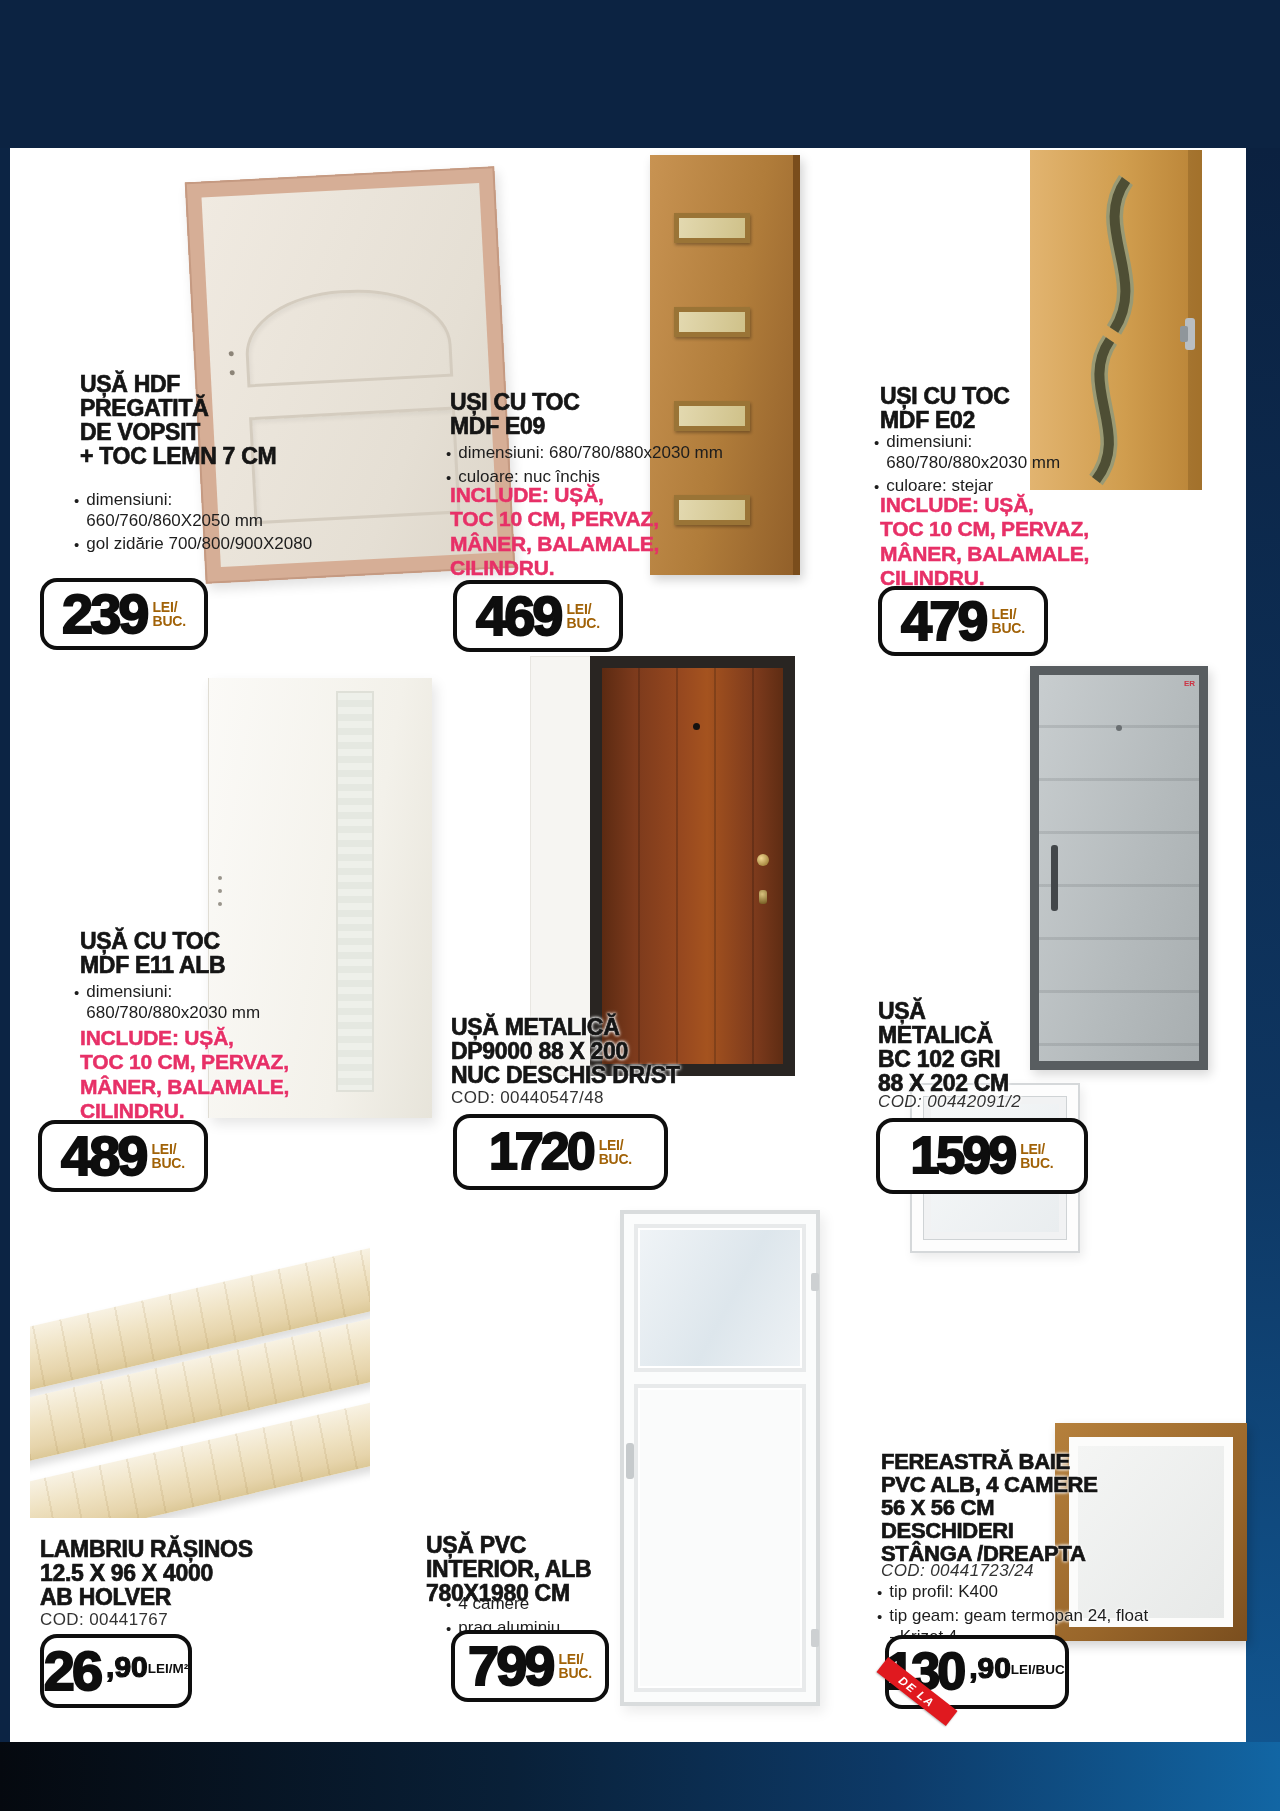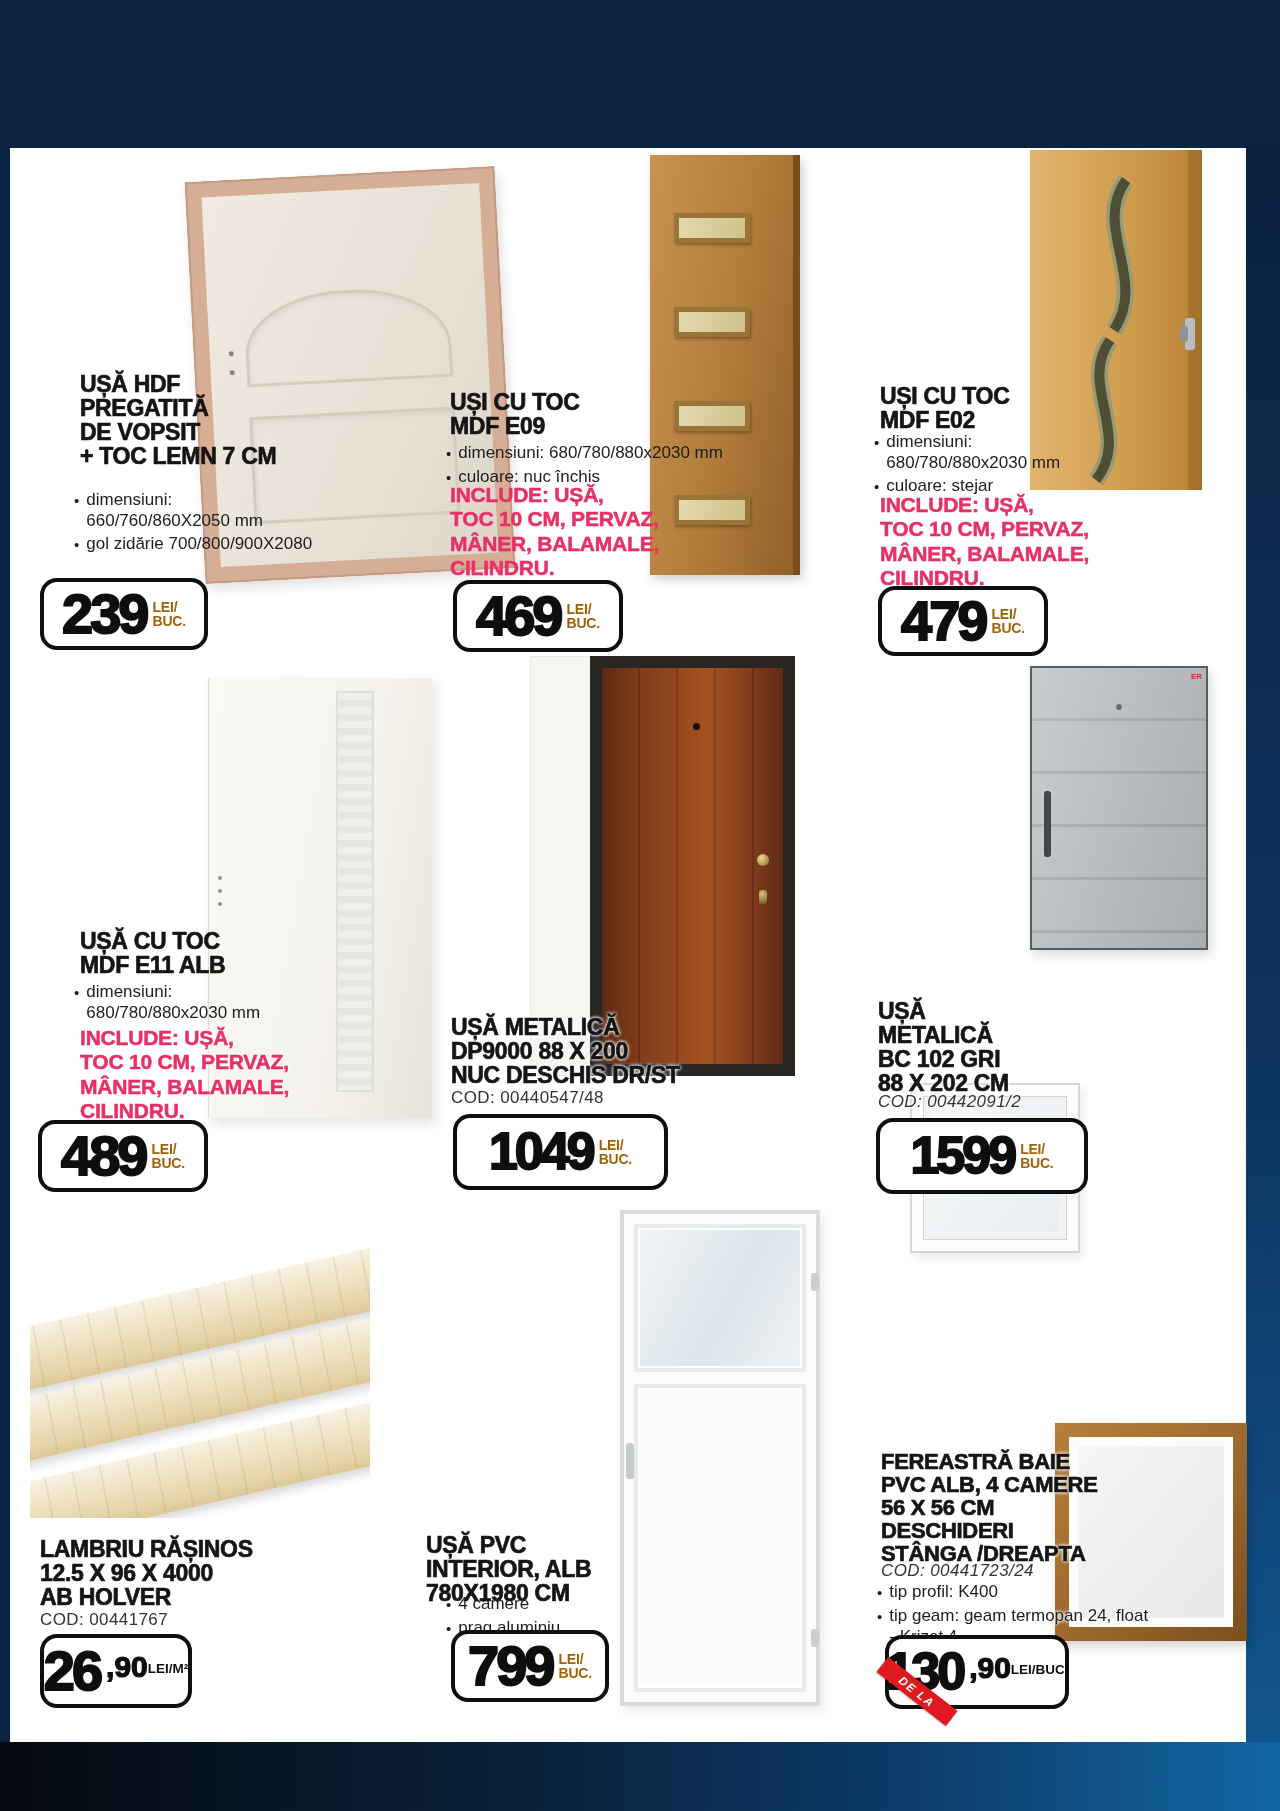--- a/index.html
+++ b/index.html
@@ -91,21 +91,21 @@
   .door5-leaf { width:100%; height:100%; position:relative;
     background:linear-gradient(90deg,#5c2a12 0%,#7c3a1c 18%,#98491f 45%,#a5531f 58%,#7c3a1c 85%,#5e2c13 100%); }
   .door5-leaf:before { content:""; position:absolute; inset:0;
     background:repeating-linear-gradient(90deg,transparent 0 36px,rgba(0,0,0,.18) 36px 38px); }
   .door5-knob { position:absolute; right:14px; top:47%; width:12px; height:12px; border-radius:50%;
                 background:radial-gradient(circle at 35% 35%,#f2d793,#8a6a20); }
   .door5-lock { position:absolute; right:16px; top:56%; width:8px; height:14px; border-radius:3px;
                 background:radial-gradient(circle at 40% 30%,#d8c27e,#6e541a); }
   .door5-peep { position:absolute; left:50%; top:14%; width:7px; height:7px; border-radius:50%; background:#141210; }
   
-  .door6 { left:1020px; top:518px; width:178px; height:284px; background:#585d60; padding:2px;
+  .door6 { left:1020px; top:518px; width:178px; height:404px; background:#585d60; padding:9px;
            box-shadow:3px 5px 10px rgba(0,0,0,.15); }
   .door6-leaf { width:100%; height:100%; position:relative;
     background:linear-gradient(105deg,#c8cdcf 0%,#b4babc 60%,#a8aeb0 100%); }
   .door6-leaf:before { content:""; position:absolute; inset:0;
     background:repeating-linear-gradient(180deg,transparent 0 50px,rgba(40,45,48,.12) 50px 53px); }
   .door6-handle { position:absolute; left:12px; top:44%; width:7px; height:66px; border-radius:3px; background:#43474a; }
   .door6-peep { position:absolute; left:48%; top:13%; width:6px; height:6px; border-radius:50%; background:#6a6f72; }
   .door6-tag { position:absolute; right:4px; top:4px; font-size:8px; color:#c34; font-weight:700; }
   
   .planks { left:20px; top:1060px; width:340px; height:310px; overflow:hidden; }
@@ -292,21 +292,21 @@
               <span class="door5-knob"></span>
               <span class="door5-lock"></span>
         </div>
           </div>
       </div>
       <h3 class="abs title halo" style="left:441px;top:868px;width:280px">UȘĂ METALICĂ
 DP9000 88 X 200
 NUC DESCHIS DR/ST</h3>
       <div class="abs cod halo" style="left:441px;top:940px">COD: 00440547/48</div>
       <div class="badge" style="left:443px;top:966px;width:215px;height:76px">
-        <span class="num n4">1049</span>
+        <span class="num n4">1720</span>
         <span class="units">
             <span>LEI/</span>
             <span>BUC.</span>
           </span>
       </div>
     </div>
 
     <div>
       <div class="photo door6">
         <div class="door6-leaf">

